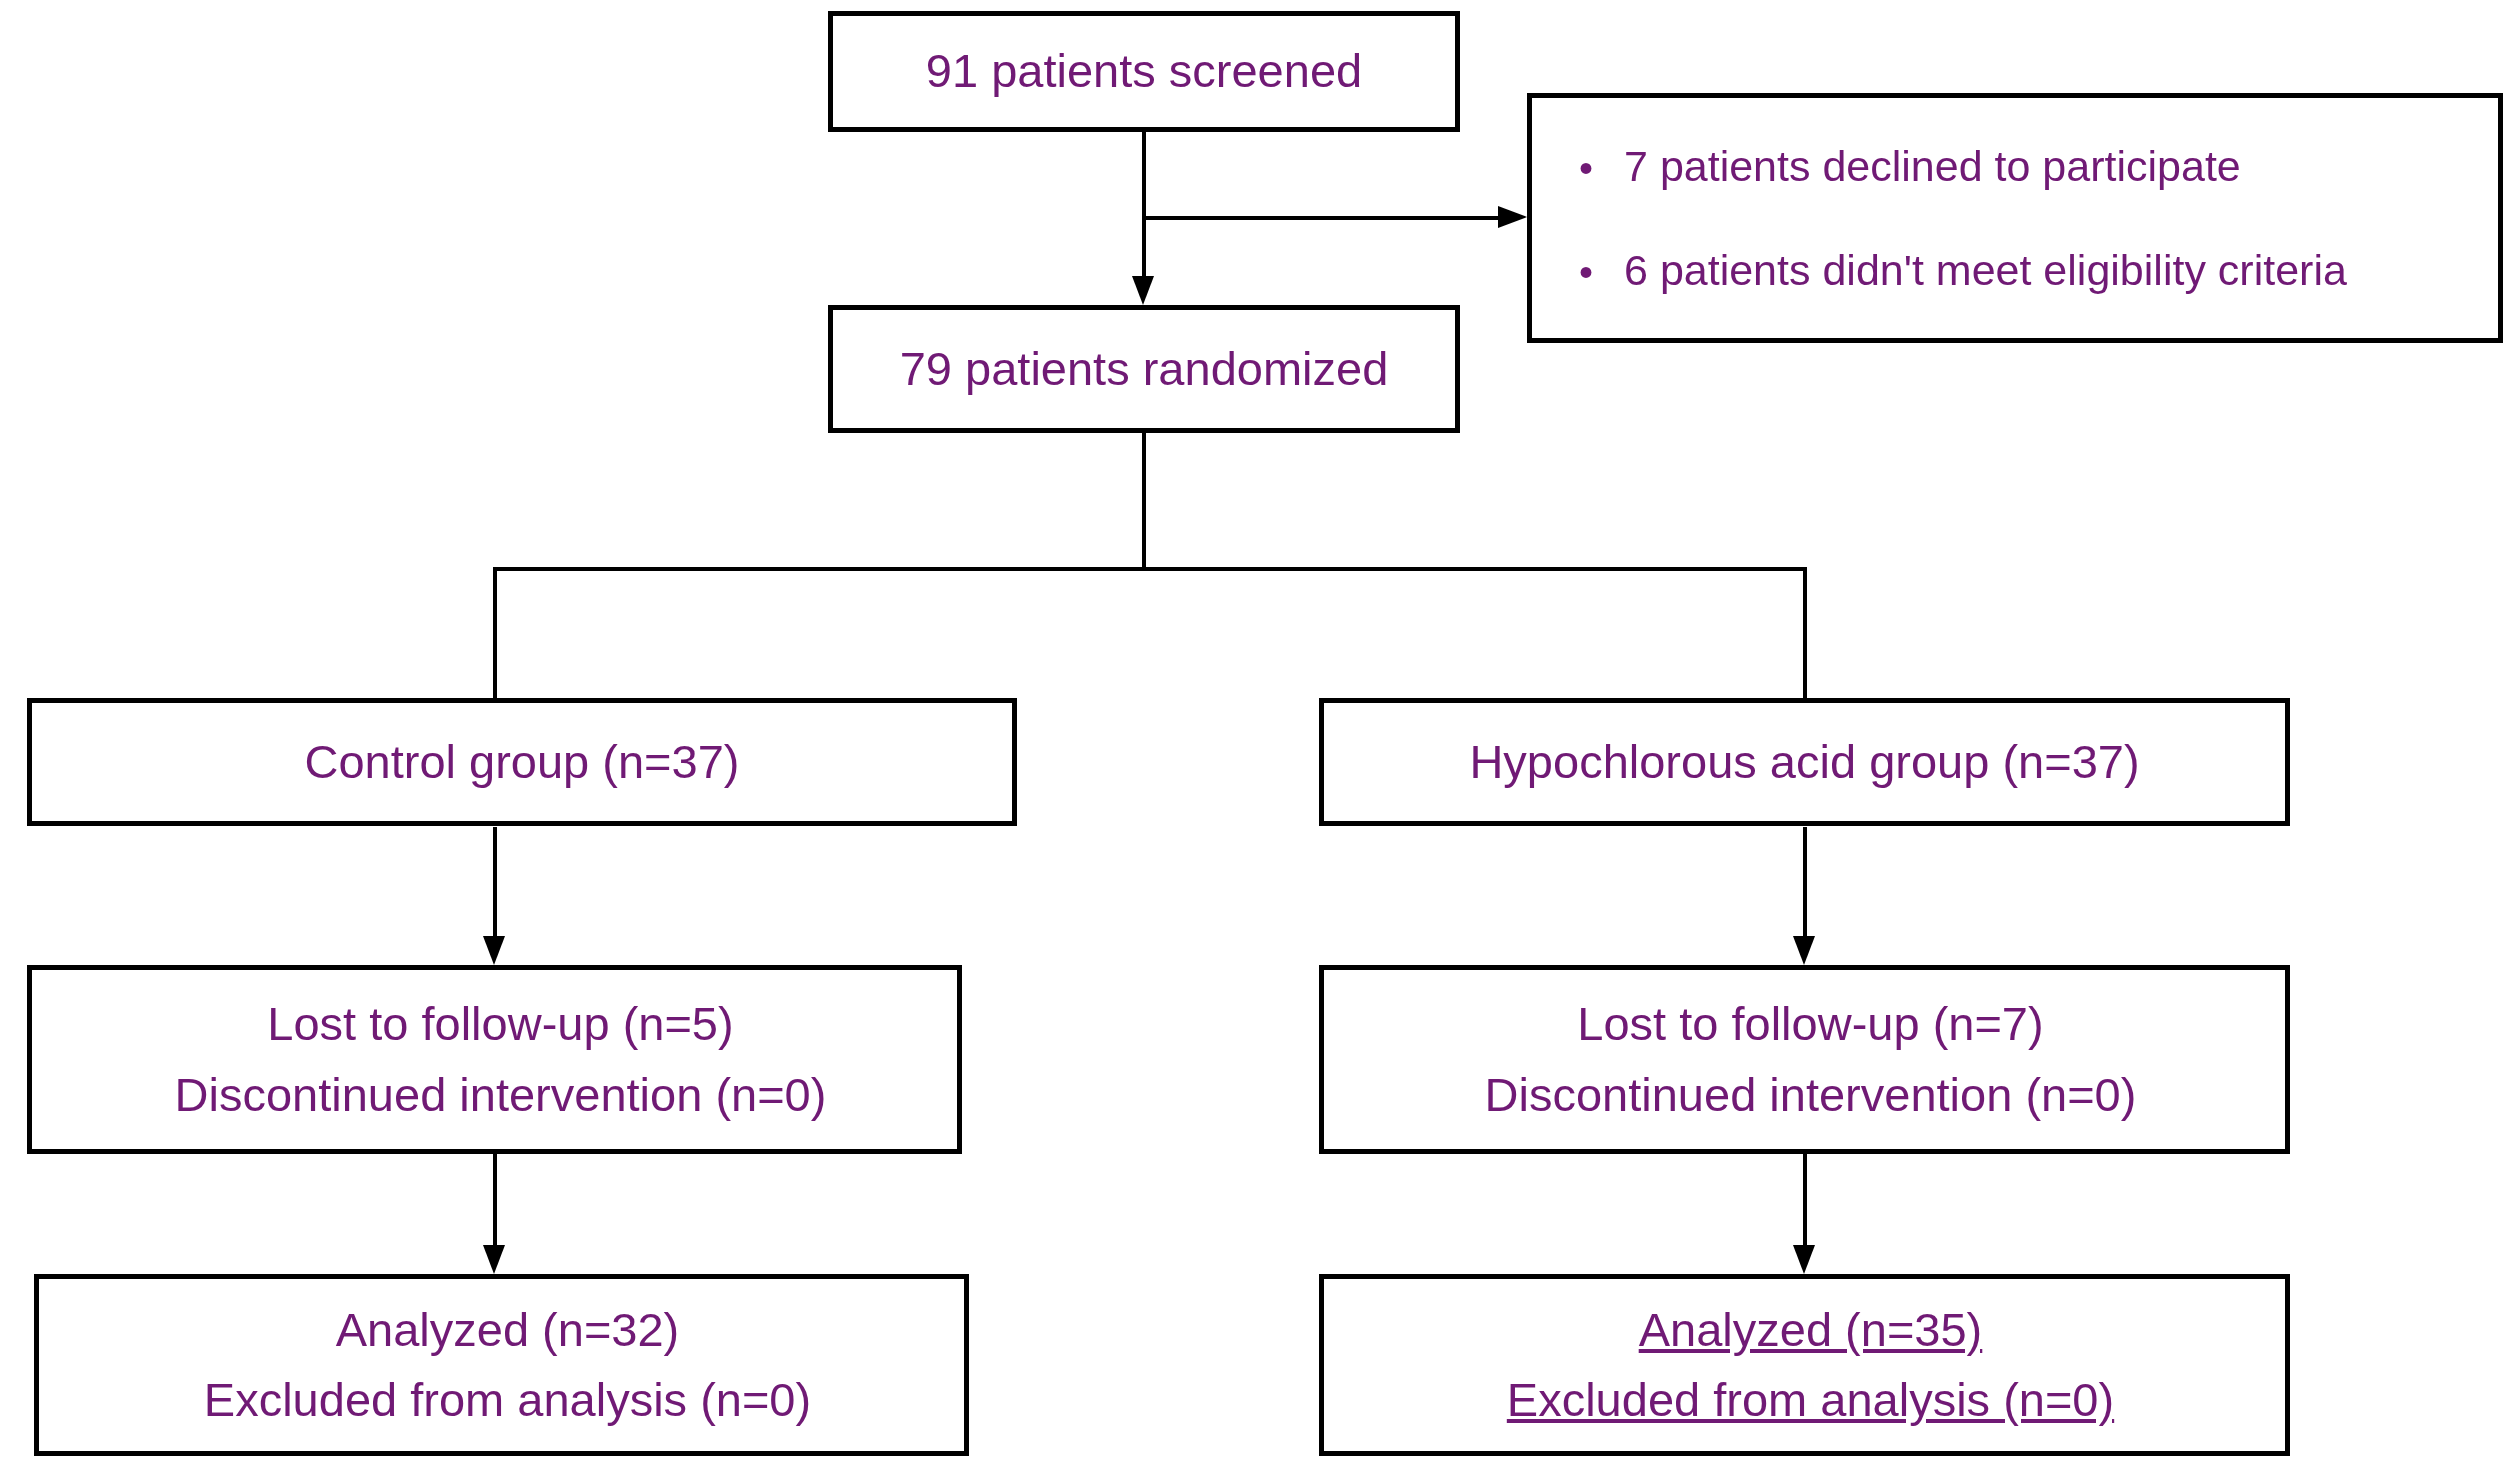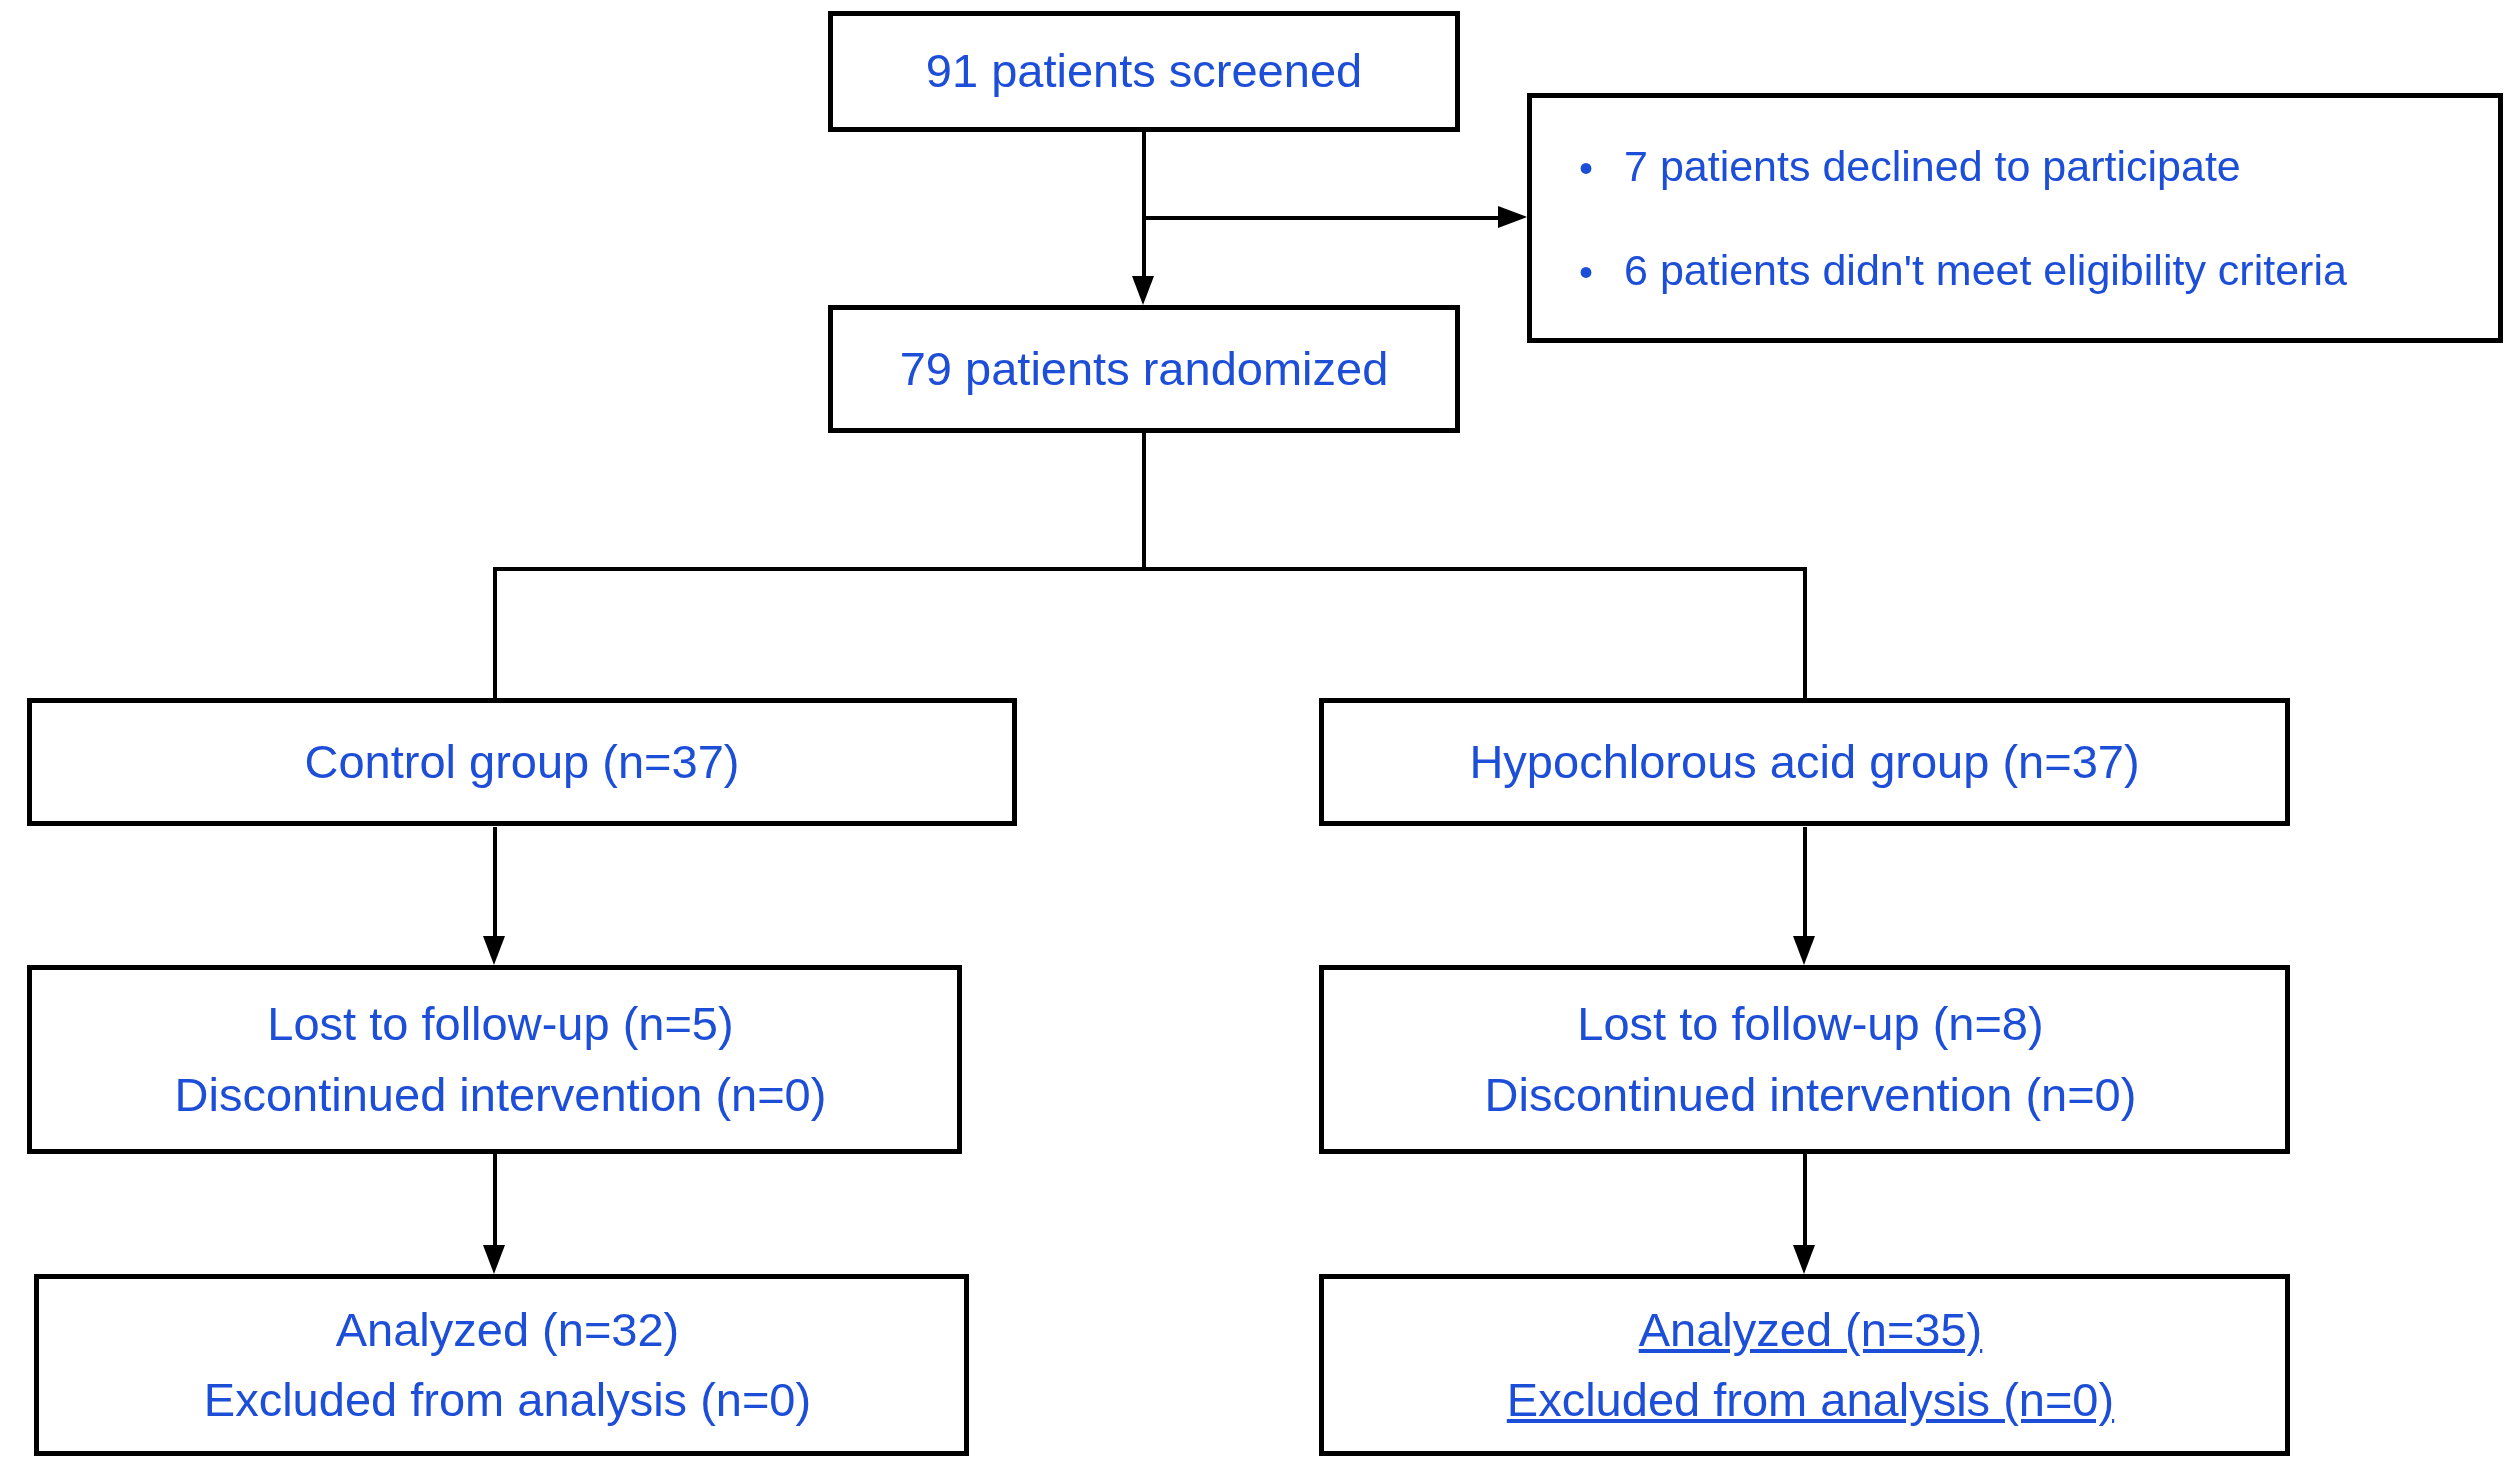--- a/index.html
+++ b/index.html
@@ -2,21 +2,21 @@
 <html style="font-size:14.4px"><head>
 <meta charset="utf-8">
 <style>
   html, body { margin: 0; padding: 0; background: #ffffff; }
   .canvas {
     position: relative;
     width: 2512px;
     height: 1474px;
     background: #ffffff;
     font-family: "Liberation Sans", "DejaVu Sans", sans-serif;
-    color: #1d4ed8;
+    color: #701a75;
     overflow: hidden;
   }
   .box {
     position: absolute;
     box-sizing: border-box;
     background: #ffffff;
     border: 5.4px solid #000000;
     display: flex;
     align-items: center;
     justify-content: center;
@@ -154,21 +154,21 @@
 
   <div class="box" id="box-lost-l">
     <div class="stack">
       <span>Lost to follow-up (n=5)</span>
       <span>Discontinued intervention (n=0)</span>
     </div>
   </div>
 
   <div class="box" id="box-lost-r">
     <div class="stack">
-      <span>Lost to follow-up (n=8)</span>
+      <span>Lost to follow-up (n=7)</span>
       <span>Discontinued intervention (n=0)</span>
     </div>
   </div>
 
   <div class="box" id="box-ana-l">
     <div class="stack">
       <span>Analyzed (n=32)</span>
       <span>Excluded from analysis (n=0)</span>
     </div>
   </div>

